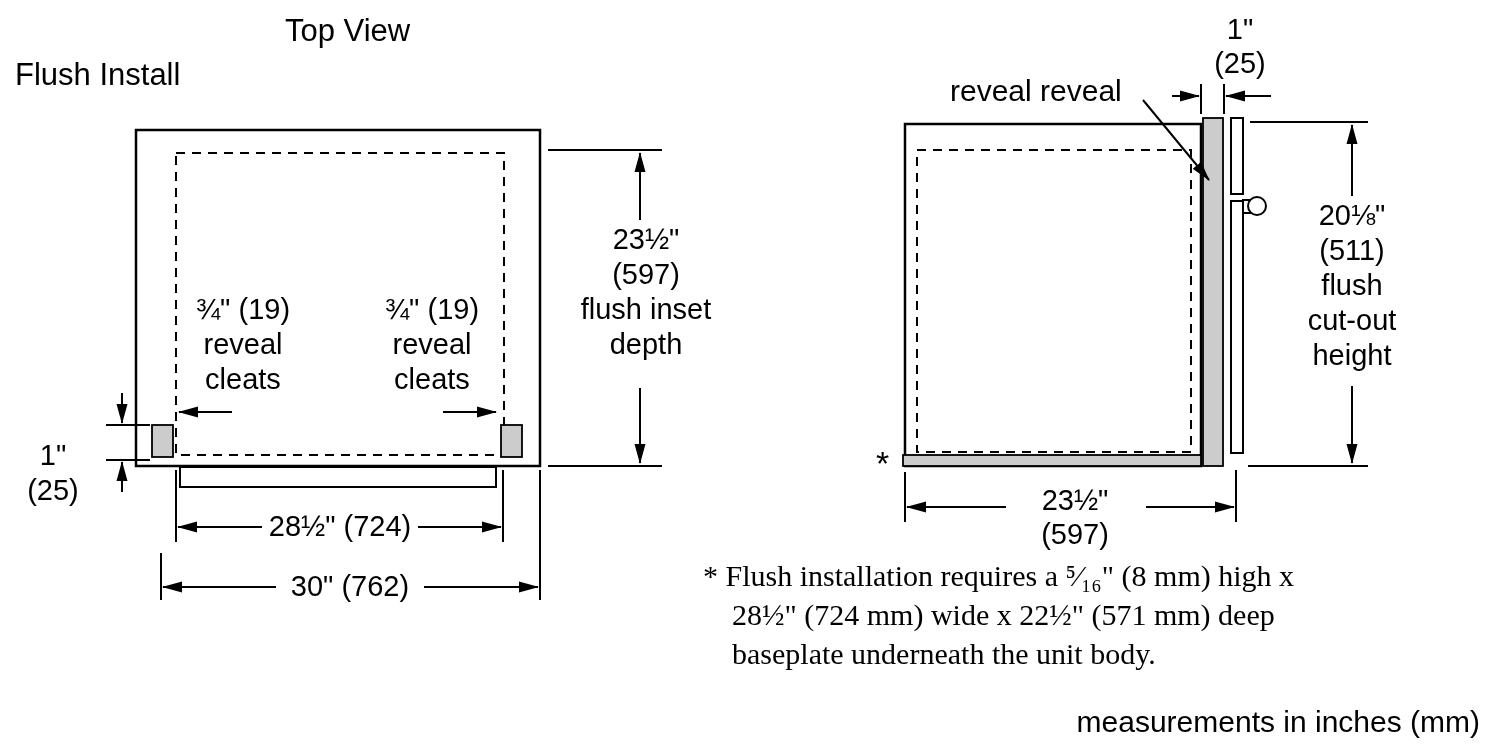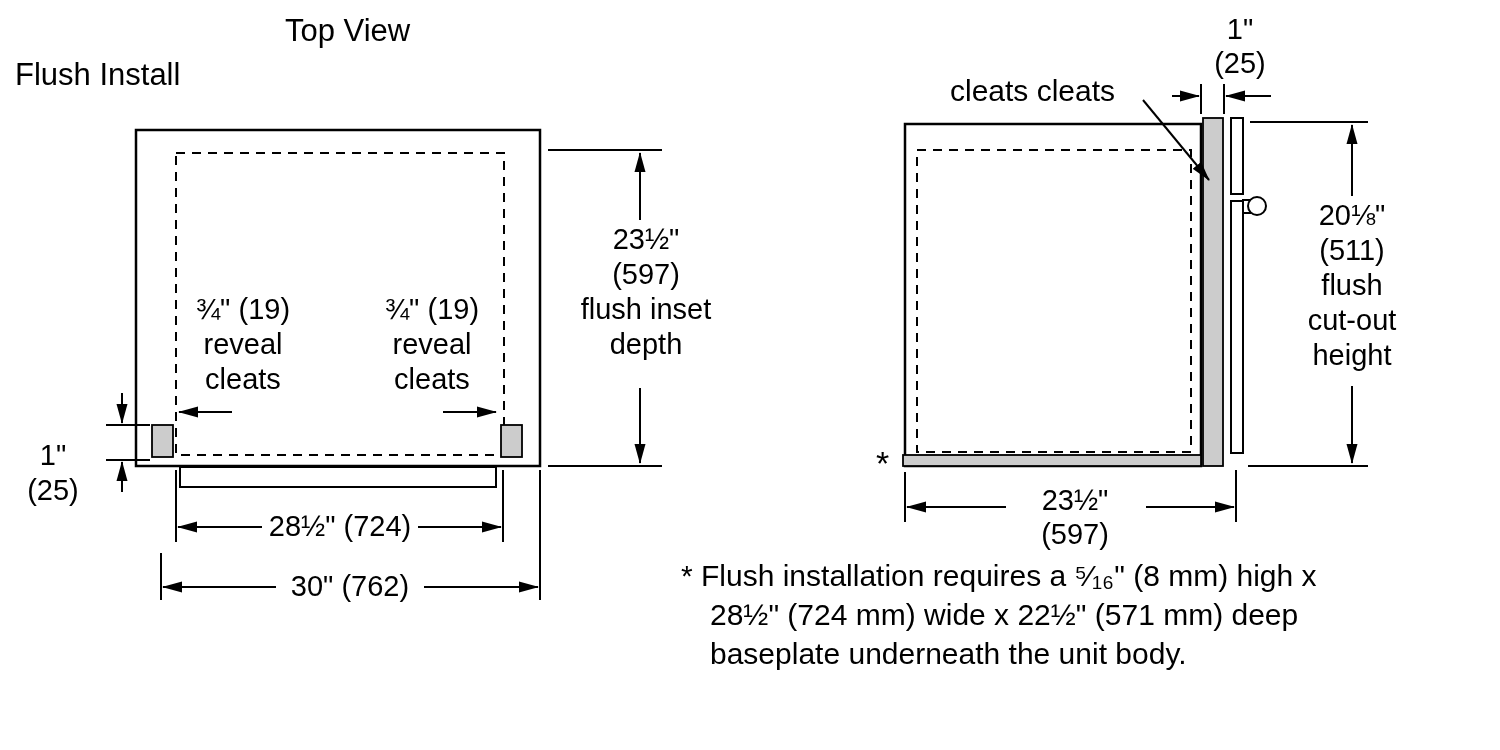--- a/index.html
+++ b/index.html
@@ -17,22 +17,22 @@
   .t-1in-left { left:14px; top:438px; width:78px; }
   .t-cleats-left { left:158px; top:292px; width:170px; }
   .t-cleats-right { left:347px; top:292px; width:170px; }
   .t-28 { left:255px; top:509px; width:170px; }
   .t-30 { left:275px; top:569px; width:150px; }
   .t-1in-top { left:1198px; top:12px; width:84px; line-height:34px; }
   .t-reveal-cleats { left:950px; top:73px; font-size:30px; }
   .t-cutout { left:1272px; top:198px; width:160px; }
   .t-23-side { left:1000px; top:483px; width:150px; line-height:34px; }
   .t-asterisk { left:876px; top:446px; font-size:34px; }
-  .t-footnote { left:681px; top:556px; width:790px; font-size:30px; line-height:39px;
-                padding-left:29px; text-indent:-29px; text-align:left; }
+  .t-footnote { left:703px; top:556px; width:790px; font-size:30px; line-height:39px;
+                padding-left:29px; text-indent:-29px; text-align:left;font-family:Liberation Serif, serif; }
   .t-units { right:20px; top:704px; font-size:30px; text-align:right; }
   .solid { fill:none; stroke:#000; stroke-width:2.5; }
   .solid-thin { fill:#fff; stroke:#000; stroke-width:2; }
   .dashed { fill:none; stroke:#000; stroke-width:2; stroke-dasharray:9 7; }
   .gray { fill:#cccccc; stroke:#000; stroke-width:1.8; }
   .ln { stroke:#000; stroke-width:2; fill:none; }
 </style>
 </head>
 <body>
 
@@ -132,27 +132,28 @@
 reveal
 cleats</div>
   <div class="label center t-cleats-right">¾" (19)
 reveal
 cleats</div>
   <div class="label center t-28">28½" (724)</div>
   <div class="label center t-30">30" (762)</div>
 
   <div class="label center t-1in-top">1"
 (25)</div>
-  <div class="label t-reveal-cleats">cleats cleats</div>
+  <div class="label t-reveal-cleats">reveal reveal</div>
   <div class="label center t-cutout">20⅛"
 (511)
 flush
 cut-out
 height</div>
   <div class="label center t-23-side">23½"
 (597)</div>
   <div class="label t-asterisk">*</div>
 
   <div class="label t-footnote">* Flush installation requires a ⁵⁄₁₆" (8 mm) high x
 28½" (724 mm) wide x 22½" (571 mm) deep
 baseplate underneath the unit body.</div>
+  <div class="label t-units">measurements in inches (mm)</div>
 
 </div>
 
 </body></html>

